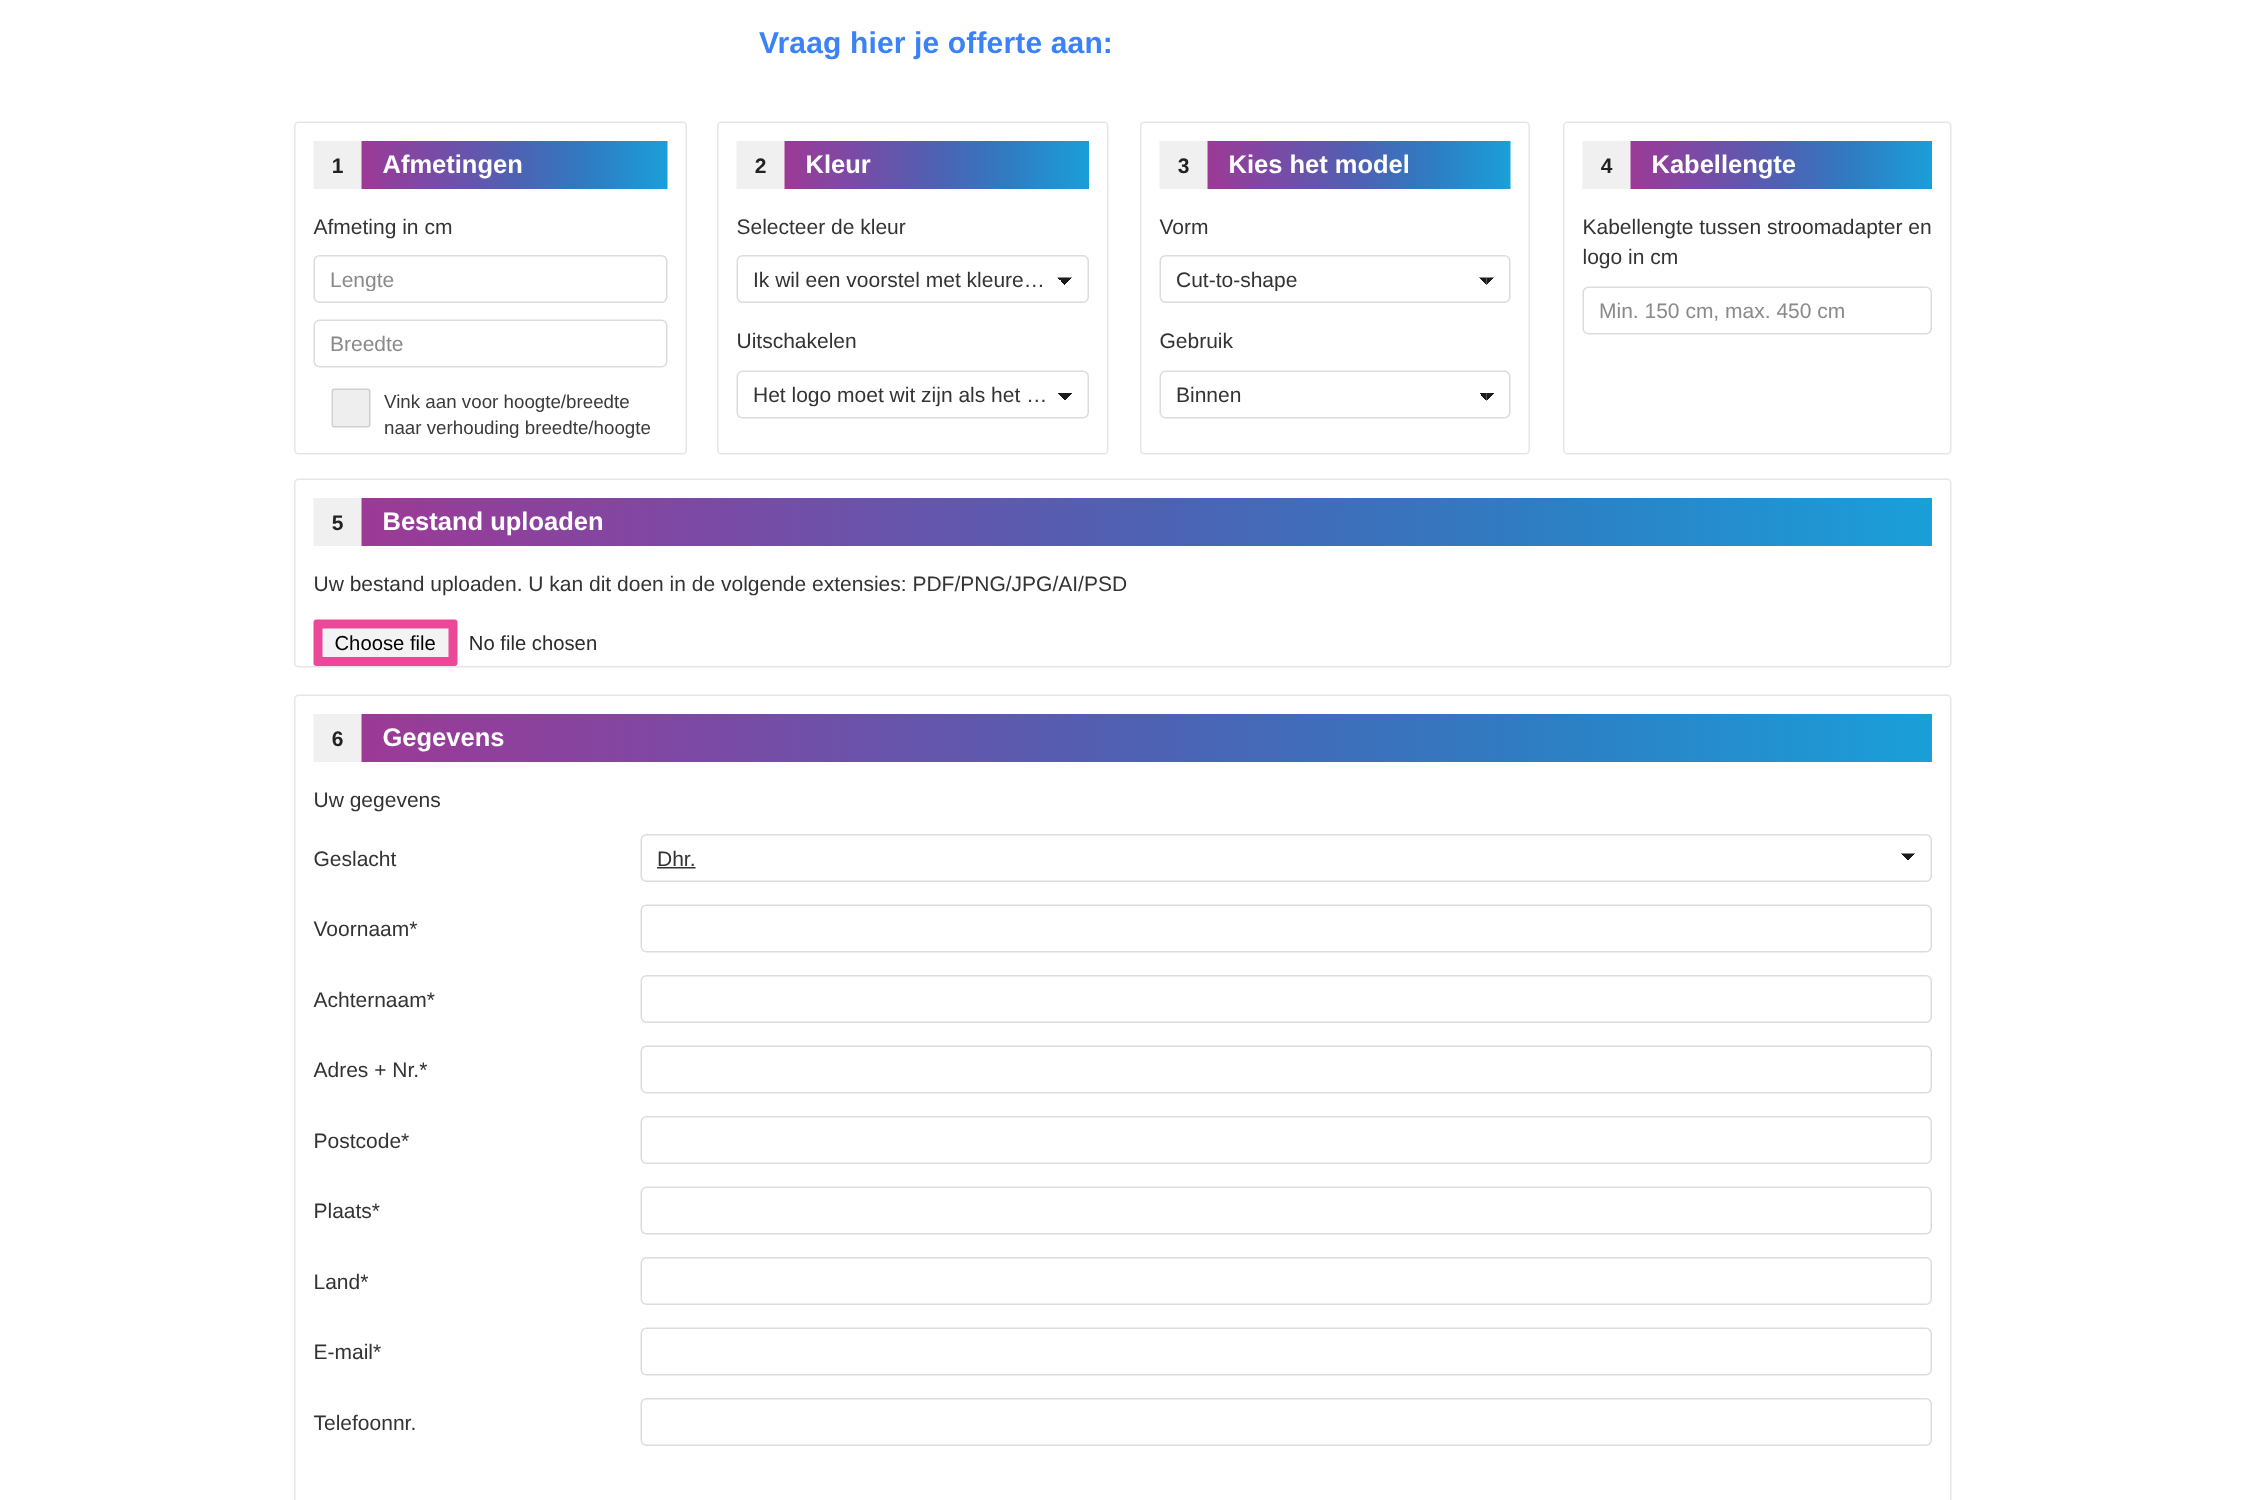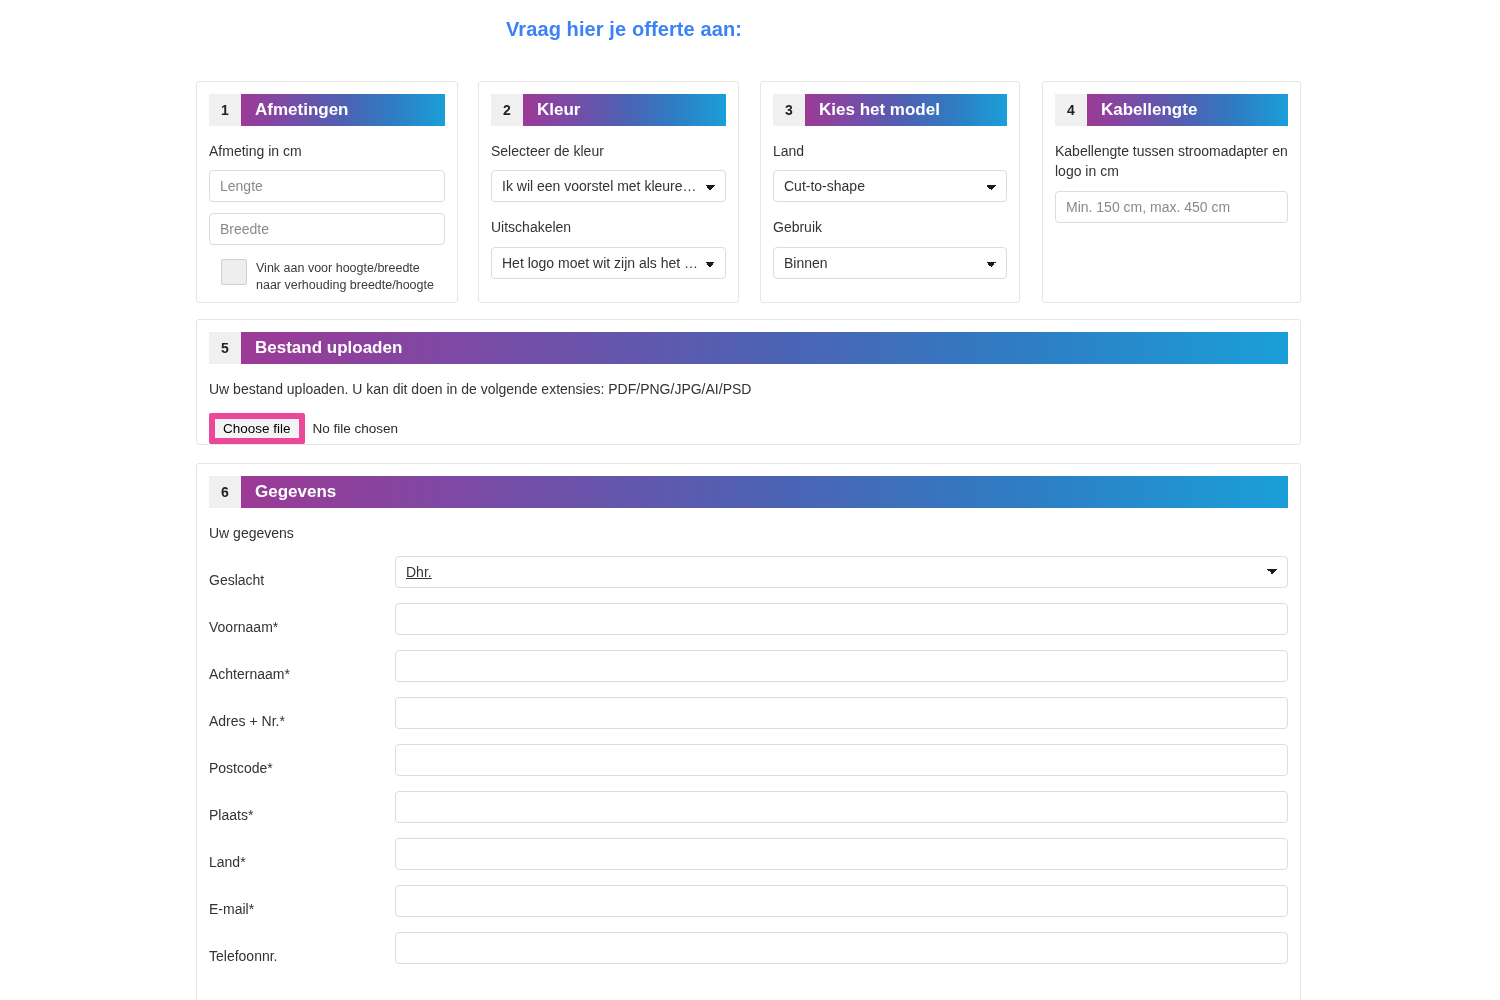--- a/index.html
+++ b/index.html
@@ -155,22 +155,23 @@
   
   #card6 { left: 196px; top: 463px; width: 1105px; height: 560px; }
   .subhead {
     font-size: 14px;
     color: #333333;
     margin-top: 17px;
     margin-bottom: 6px;
   }
   .frow {
     display: flex;
-    align-items: flex-end;
+    align-items: center;
     margin-top: 15px;
+    gap: 32px;
   }
   .frow .flabel {
     width: 186px;
     min-width: 186px;
     font-size: 14px;
     color: #333333;
   }
   .frow .fctl { flex: 1; }
   .frow .txt, .frow .sel { height: 32px; text-decoration: underline; }
   .frow .sel {
@@ -222,21 +223,21 @@
       </select>
     </div>
   </div>
 
   <div class="card" id="card3">
     <div class="card-head">
       <div class="num-badge">3</div>
       <div class="grad-bar">Kies het model</div>
     </div>
     <div class="card-body">
-      <div class="field-label">Land</div>
+      <div class="field-label">Vorm</div>
       <select class="sel">
         <option>Cut-to-shape</option>
       </select>
       <div class="field-label">Gebruik</div>
       <select class="sel">
         <option>Binnen</option>
       </select>
     </div>
   </div>
 

